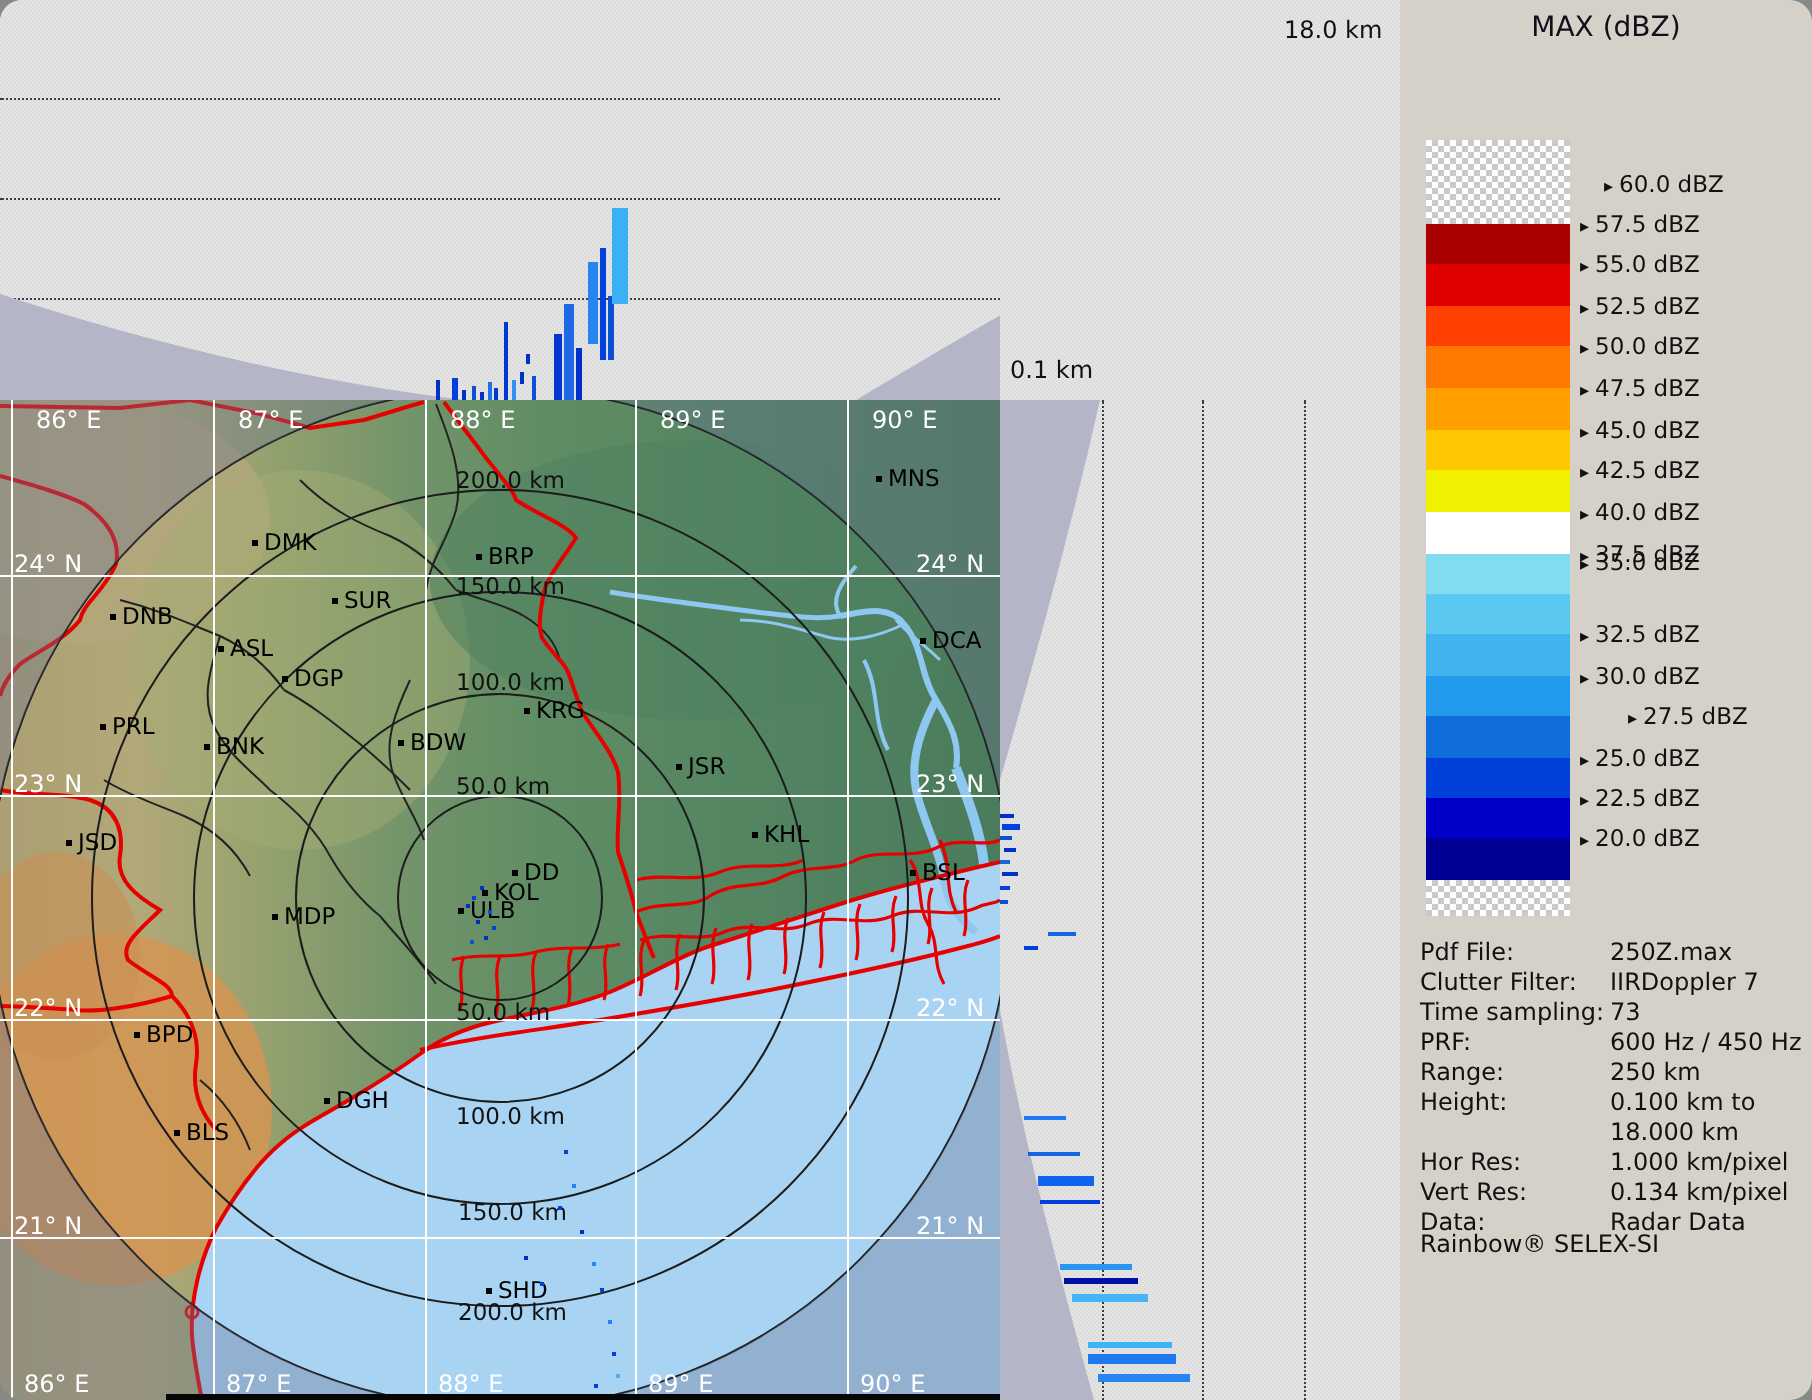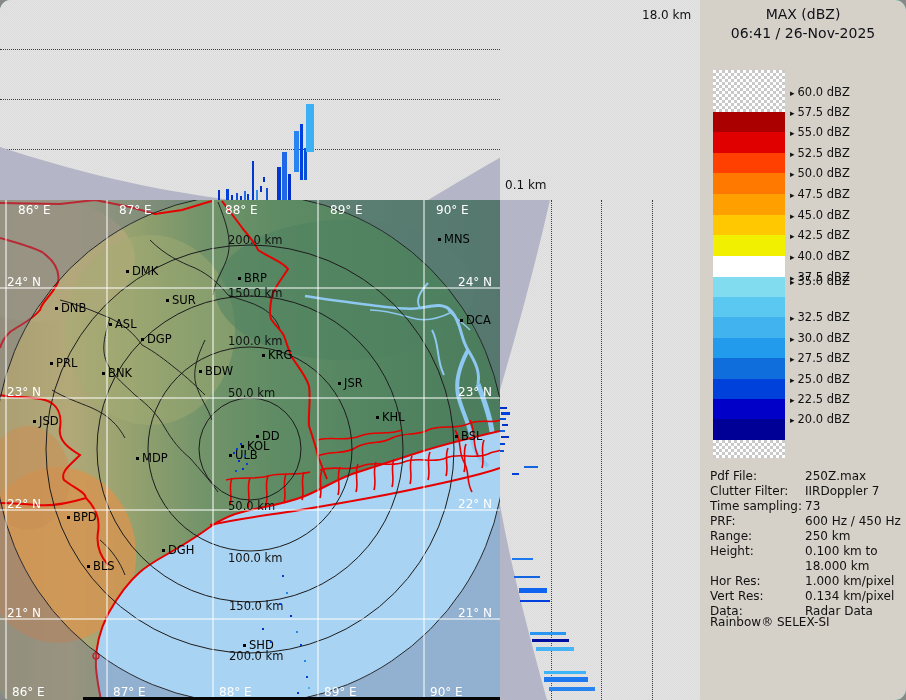--- a/index.html
+++ b/index.html
@@ -326,21 +326,20 @@
           </g>
 
         <rect x="83" y="697" width="417" height="3" fill="#060606"></rect>
       </g>
     </svg>
   </div>
 
   <div id="legend-panel">
     <div id="legend-title">
       <div>MAX (dBZ)</div>
-      <div>06:41 / 26-Nov-2025</div>
     </div>
     <div id="legend-cells">
         <div class="legend-cell checker" style="top: 70px; height: 42px;"></div>
         <div class="legend-cell" style="top: 112px; height: 20px; background: rgb(170, 0, 0);"></div>
         <div class="legend-cell" style="top: 132px; height: 21px; background: rgb(224, 0, 0);"></div>
         <div class="legend-cell" style="top: 153px; height: 20px; background: rgb(255, 64, 0);"></div>
         <div class="legend-cell" style="top: 173px; height: 21px; background: rgb(255, 120, 0);"></div>
         <div class="legend-cell" style="top: 194px; height: 21px; background: rgb(255, 160, 0);"></div>
         <div class="legend-cell" style="top: 215px; height: 20px; background: rgb(255, 200, 0);"></div>
         <div class="legend-cell" style="top: 235px; height: 21px; background: rgb(240, 240, 0);"></div>
@@ -349,34 +348,34 @@
         <div class="legend-cell" style="top: 297px; height: 20px; background: rgb(90, 200, 240);"></div>
         <div class="legend-cell" style="top: 317px; height: 21px; background: rgb(65, 180, 240);"></div>
         <div class="legend-cell" style="top: 338px; height: 20px; background: rgb(35, 155, 236);"></div>
         <div class="legend-cell" style="top: 358px; height: 21px; background: rgb(15, 110, 220);"></div>
         <div class="legend-cell" style="top: 379px; height: 20px; background: rgb(0, 65, 220);"></div>
         <div class="legend-cell" style="top: 399px; height: 20px; background: rgb(0, 0, 200);"></div>
         <div class="legend-cell" style="top: 419px; height: 21px; background: rgb(0, 0, 150);"></div>
         <div class="legend-cell checker" style="top: 440px; height: 18px;"></div>
       </div>
     <div id="legend-labels">
-        <div class="legend-label" style="top: 85px;"><span class="arr">▸</span>60.0 dBZ</div>
+        <div class="legend-label" style="top: 85px; margin-left: 12px;"><span class="arr">▸</span>60.0 dBZ</div>
         <div class="legend-label" style="top: 105px;"><span class="arr">▸</span>57.5 dBZ</div>
         <div class="legend-label" style="top: 125px;"><span class="arr">▸</span>55.0 dBZ</div>
         <div class="legend-label" style="top: 146px;"><span class="arr">▸</span>52.5 dBZ</div>
         <div class="legend-label" style="top: 166px;"><span class="arr">▸</span>50.0 dBZ</div>
         <div class="legend-label" style="top: 187px;"><span class="arr">▸</span>47.5 dBZ</div>
         <div class="legend-label" style="top: 208px;"><span class="arr">▸</span>45.0 dBZ</div>
         <div class="legend-label" style="top: 228px;"><span class="arr">▸</span>42.5 dBZ</div>
         <div class="legend-label" style="top: 249px;"><span class="arr">▸</span>40.0 dBZ</div>
         <div class="legend-label" style="top: 270px;"><span class="arr">▸</span>37.5 dBZ</div>
         <div class="legend-label" style="top: 274px;"><span class="arr">▸</span>35.0 dBZ</div>
         <div class="legend-label" style="top: 310px;"><span class="arr">▸</span>32.5 dBZ</div>
         <div class="legend-label" style="top: 331px;"><span class="arr">▸</span>30.0 dBZ</div>
-        <div class="legend-label" style="top: 351px;"><span class="arr">▸</span>27.5 dBZ</div>
+        <div class="legend-label" style="top: 351px; margin-left: 24px;"><span class="arr">▸</span>27.5 dBZ</div>
         <div class="legend-label" style="top: 372px;"><span class="arr">▸</span>25.0 dBZ</div>
         <div class="legend-label" style="top: 392px;"><span class="arr">▸</span>22.5 dBZ</div>
         <div class="legend-label" style="top: 412px;"><span class="arr">▸</span>20.0 dBZ</div>
       </div>
     <div id="info-block">
         <div class="info-row" style="top: 469px;">
           <div class="lab">Pdf File:</div>
           <div class="val">250Z.max</div>
         </div>
         <div class="info-row" style="top: 484px;">

